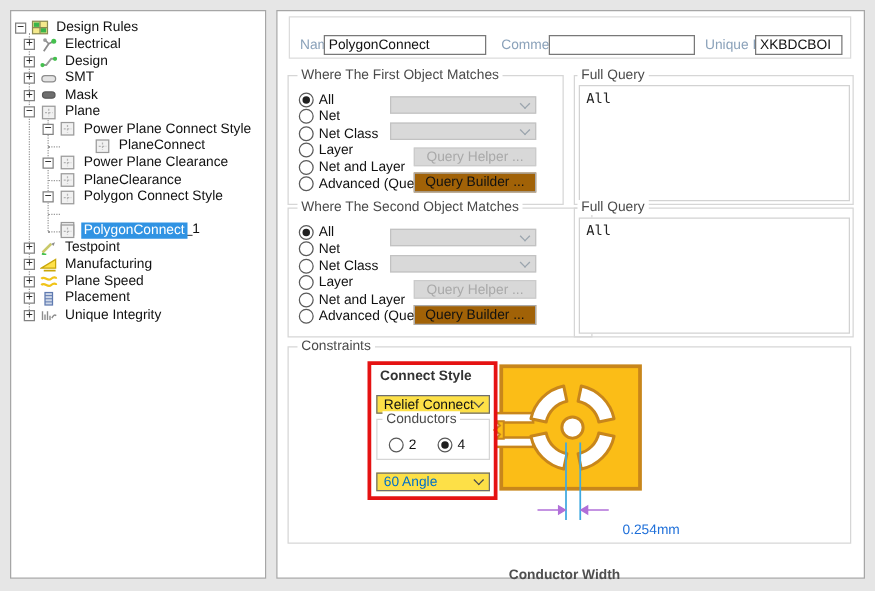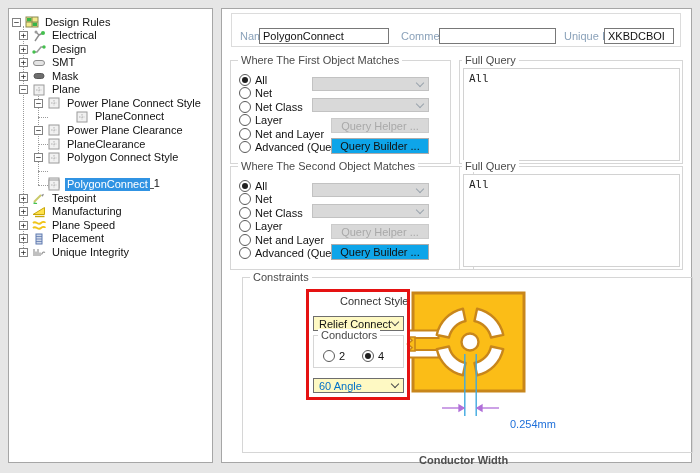--- a/index.html
+++ b/index.html
@@ -24,34 +24,34 @@
   
   .group{position:absolute;border:1px solid #d6d6d6;box-sizing:border-box;}
   .glabel{position:absolute;top:-7px;left:7px;background:#fff;padding:0 3px;font-size:11px;color:#4a4a4a;white-space:nowrap;}
   .hdrbar{position:absolute;left:9px;top:4px;width:450px;height:34px;border:1px solid #dcdcdc;box-sizing:border-box;}
   .flabel{position:absolute;font-size:11px;color:#8ba2ba;white-space:nowrap;}
   .tfield{position:absolute;box-sizing:border-box;border:1px solid #787878;background:#fff;
           font:11px "Liberation Sans",sans-serif;padding:0 3px;color:#111;}
   .ropt{position:absolute;display:flex;align-items:center;gap:4px;font-size:11px;color:#111;height:13px;cursor:default;}
   .rb{box-sizing:border-box;width:12px;height:12px;border:1px solid #5a5a5a;border-radius:50%;background:#fff;flex:none;}
   .rb.sel::after{content:'';display:block;width:6px;height:6px;border-radius:50%;background:#1f1f1f;margin:2px;}
-  .combo{position:absolute;box-sizing:border-box;background:#fef9c3;border:1px solid #6e6e6e;display:flex;
+  .combo{position:absolute;box-sizing:border-box;background:#fde047;border:1px solid #6e6e6e;display:flex;
          align-items:center;padding:0 5px;font-size:11px;color:#111;}
   .chev{margin-left:auto;width:5px;height:5px;border-right:1.4px solid #4a4a4a;border-bottom:1.4px solid #4a4a4a;
         transform:rotate(45deg);margin-top:-3px;flex:none;}
   .combo.disabled{background:#d9d9d9;border-color:#c2c2c2;}
   .combo.disabled .chev{border-color:#9aa4ad;}
   .combo.blue{color:#0070c8;}
-  .btn{position:absolute;box-sizing:border-box;background:#0ea5e9;border:1px solid #ababab;display:flex;
+  .btn{position:absolute;box-sizing:border-box;background:#a16207;border:1px solid #ababab;display:flex;
        align-items:center;justify-content:center;font-size:11px;color:#111;}
   .btn.disabled{background:#d8d8d8;border-color:#cbcbcb;color:#a9a9a9;}
   .fqbox{position:absolute;border:1px solid #d2d2d2;background:#fff;font:11px "DejaVu Sans Mono",monospace;
          padding:3px 5px;color:#222;box-sizing:border-box;}
   .redbox{position:absolute;border:3px solid #e51212;box-sizing:border-box;z-index:5;}
-  .cslabel{position:absolute;font-size:11px;font-weight:normal;color:#333;margin-left:24px;}
+  .cslabel{position:absolute;font-size:11px;font-weight:bold;color:#333;}
   .dimlabel{position:absolute;font-size:11px;font-weight:bold;color:#4f4f4f;white-space:nowrap;margin-top:36px;}
   .dimvalue{position:absolute;font-size:11px;color:#1e6fd9;white-space:nowrap;}
 </style>
 </head>
 <body>
 
 <div class="screen">
 
   <div class="panel" id="left-panel">
     <div id="tree">
@@ -340,21 +340,21 @@
       <div class="btn" style="left:100px;top:77px;width:98px;height:16px">
           <span>Query Builder ...</span>
         </div>
     </div>
 
     <div class="group" style="left:237px;top:157px;width:224px;height:104px">
       <span class="glabel" style="left:2px">Full Query</span>
       <div class="fqbox" style="left:3px;top:7px;width:217px;height:93px">All</div>
     </div>
 
-    <div class="group" style="left:20px;top:268px;width:451px;height:176px">
+    <div class="group" style="left:8px;top:268px;width:451px;height:158px">
       <span class="glabel">Constraints</span>
 
       <div class="redbox" style="left:63px;top:11px;width:104px;height:111px"></div>
       <span class="cslabel" style="left:73px;top:17px">Connect Style</span>
 
       <div class="combo" style="left:70px;top:38px;width:91px;height:15px">
         <span>Relief Connect</span>
         <span class="chev"></span>
       </div>
 

